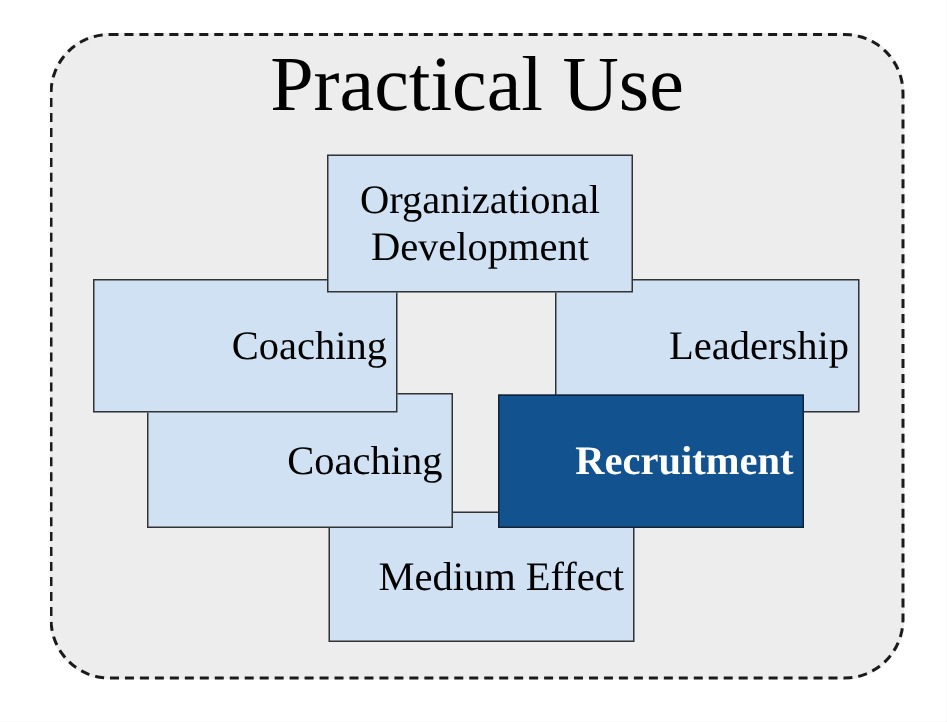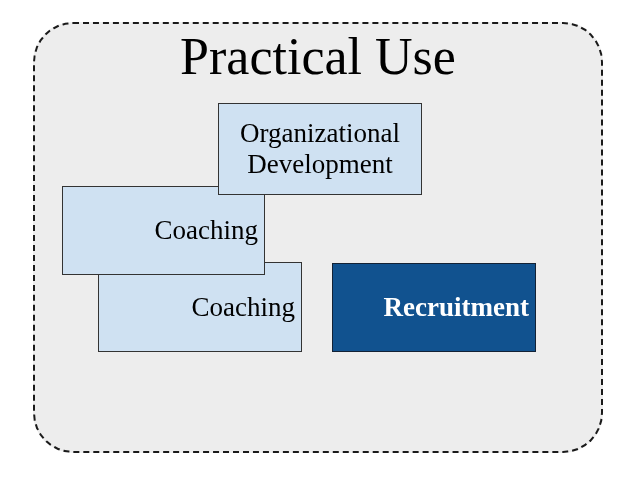--- a/index.html
+++ b/index.html
@@ -75,23 +75,29 @@
   <div class="title">Practical Use</div>
 
   <div class="box box-organizational-development">
     <span>Organizational Development</span>
   </div>
 
   <div class="box box-coaching">
     <span>Coaching</span>
   </div>
 
+  <div class="box box-leadership">
+    <span>Leadership</span>
+  </div>
 
   <div class="box box-clinical">
     <span>Coaching</span>
   </div>
 
   <div class="box dark box-recruitment">
     <span>Recruitment</span>
   </div>
 
+  <div class="box box-medium-effect">
+    <span>Medium Effect</span>
+  </div>
 
 </div>
 
 </body></html>

